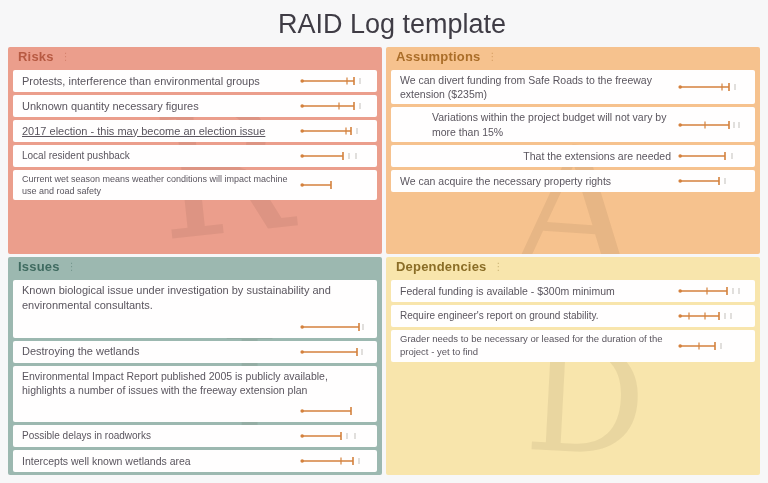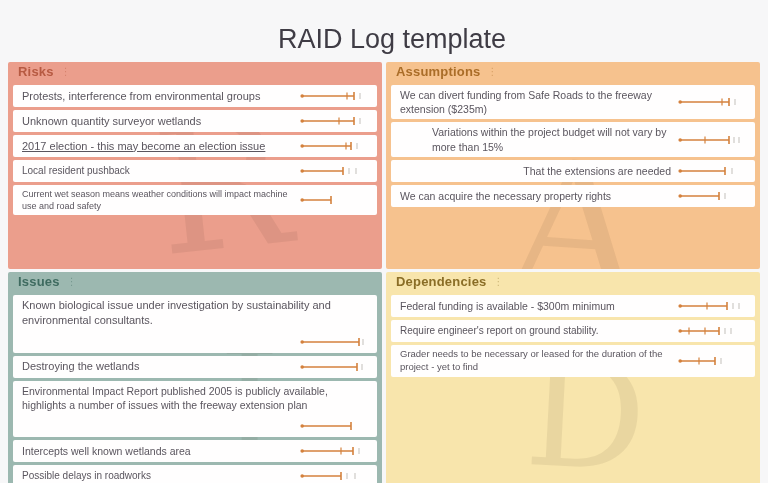--- a/index.html
+++ b/index.html
@@ -7,21 +7,21 @@
     width:768px;height:483px;
     background:#f7f7f8;
     font-family:"Liberation Sans","DejaVu Sans",sans-serif;
     overflow:hidden;
   }
   .page-title{
     text-align:center;
     font-size:27px;
     font-weight:400;
     color:#3f3c45;
-    padding-top:22px;
+    padding-top:7px;
     margin:0 0 6px 16px;
     line-height:34px;
   }
   .grid{
     margin:0 8px;
     display:grid;
     grid-template-columns:1fr 1fr;
     grid-template-rows:207px 218px;
     gap:3px 4px;
   }
@@ -95,33 +95,33 @@
 
 <main class="grid">
   <section class="quadrant" style="background: rgb(235, 158, 140);">
       <span class="watermark" style="left: 148px; top: 38px; font-size: 175px; transform: rotate(-6deg);">R</span>
       <div class="q-header">
         <span class="q-title" style="color: rgb(183, 90, 66);">Risks</span>
         <span class="kebab" style="color: rgb(183, 90, 66);">⋮</span>
       </div>
       <div class="cards">
         <div class="card">
-          <span class="txt" style="font-size: 11px;">Protests, interference from environmental groups</span>
+          <span class="txt" style="font-size: 11px;">Protests, interference than environmental groups</span>
           <span class="slider">
             <svg width="70" height="14" viewBox="0 0 70 14">
     <line x1="2" y1="7" x2="55" y2="7" stroke="#d4813d" stroke-width="1.4"></line>
     <circle cx="3.2" cy="7" r="1.8" fill="#d4813d"></circle>
               <line x1="48" y1="3.5" x2="48" y2="10.5" stroke="#d4813d" stroke-width="1.2"></line>
     <line x1="55" y1="3" x2="55" y2="11" stroke="#d4813d" stroke-width="1.6"></line>
               <line x1="61" y1="4" x2="61" y2="10" stroke="#c9c5c0" stroke-width="1.1"></line>
   </svg>
           </span>
         </div>
         <div class="card">
-          <span class="txt" style="font-size: 11px;">Unknown quantity surveyor wetlands</span>
+          <span class="txt" style="font-size: 11px;">Unknown quantity necessary figures</span>
           <span class="slider">
             <svg width="70" height="14" viewBox="0 0 70 14">
     <line x1="2" y1="7" x2="55" y2="7" stroke="#d4813d" stroke-width="1.4"></line>
     <circle cx="3.2" cy="7" r="1.8" fill="#d4813d"></circle>
               <line x1="40" y1="3.5" x2="40" y2="10.5" stroke="#d4813d" stroke-width="1.2"></line>
     <line x1="55" y1="3" x2="55" y2="11" stroke="#d4813d" stroke-width="1.6"></line>
               <line x1="61" y1="4" x2="61" y2="10" stroke="#c9c5c0" stroke-width="1.1"></line>
   </svg>
           </span>
         </div>
@@ -250,40 +250,40 @@
           <span class="txt" style="font-size: 10.5px;">Environmental Impact Report published 2005 is publicly available, highlights a number of issues with the freeway extension plan</span>
           <span class="slider">
             <svg width="70" height="14" viewBox="0 0 70 14">
     <line x1="2" y1="7" x2="52" y2="7" stroke="#d4813d" stroke-width="1.4"></line>
     <circle cx="3.2" cy="7" r="1.8" fill="#d4813d"></circle>
     <line x1="52" y1="3" x2="52" y2="11" stroke="#d4813d" stroke-width="1.6"></line>
   </svg>
           </span>
         </div>
         <div class="card">
+          <span class="txt" style="font-size: 10px;">Possible delays in roadworks</span>
+          <span class="slider">
+            <svg width="70" height="14" viewBox="0 0 70 14">
+    <line x1="2" y1="7" x2="42" y2="7" stroke="#d4813d" stroke-width="1.4"></line>
+    <circle cx="3.2" cy="7" r="1.8" fill="#d4813d"></circle>
+    <line x1="42" y1="3" x2="42" y2="11" stroke="#d4813d" stroke-width="1.6"></line>
+              <line x1="48" y1="4" x2="48" y2="10" stroke="#c9c5c0" stroke-width="1.1"></line>
+              <line x1="56" y1="4" x2="56" y2="10" stroke="#c9c5c0" stroke-width="1.1"></line>
+  </svg>
+          </span>
+        </div>
+        <div class="card">
           <span class="txt" style="font-size: 10.5px;">Intercepts well known wetlands area</span>
           <span class="slider">
             <svg width="70" height="14" viewBox="0 0 70 14">
     <line x1="2" y1="7" x2="54" y2="7" stroke="#d4813d" stroke-width="1.4"></line>
     <circle cx="3.2" cy="7" r="1.8" fill="#d4813d"></circle>
               <line x1="42" y1="3.5" x2="42" y2="10.5" stroke="#d4813d" stroke-width="1.2"></line>
     <line x1="54" y1="3" x2="54" y2="11" stroke="#d4813d" stroke-width="1.6"></line>
               <line x1="60" y1="4" x2="60" y2="10" stroke="#c9c5c0" stroke-width="1.1"></line>
-  </svg>
-          </span>
-        </div>
-        <div class="card">
-          <span class="txt" style="font-size: 10px;">Possible delays in roadworks</span>
-          <span class="slider">
-            <svg width="70" height="14" viewBox="0 0 70 14">
-    <line x1="2" y1="7" x2="42" y2="7" stroke="#d4813d" stroke-width="1.4"></line>
-    <circle cx="3.2" cy="7" r="1.8" fill="#d4813d"></circle>
-    <line x1="42" y1="3" x2="42" y2="11" stroke="#d4813d" stroke-width="1.6"></line>
-              <line x1="48" y1="4" x2="48" y2="10" stroke="#c9c5c0" stroke-width="1.1"></line>
-              <line x1="56" y1="4" x2="56" y2="10" stroke="#c9c5c0" stroke-width="1.1"></line>
   </svg>
           </span>
         </div>
       </div>
     </section>
   <section class="quadrant" style="background: rgb(248, 229, 172);">
       <span class="watermark" style="left: 140px; top: 68px; font-size: 150px; transform: rotate(3deg);">D</span>
       <div class="q-header">
         <span class="q-title" style="color: rgb(138, 109, 38);">Dependencies</span>
         <span class="kebab" style="color: rgb(138, 109, 38);">⋮</span>

